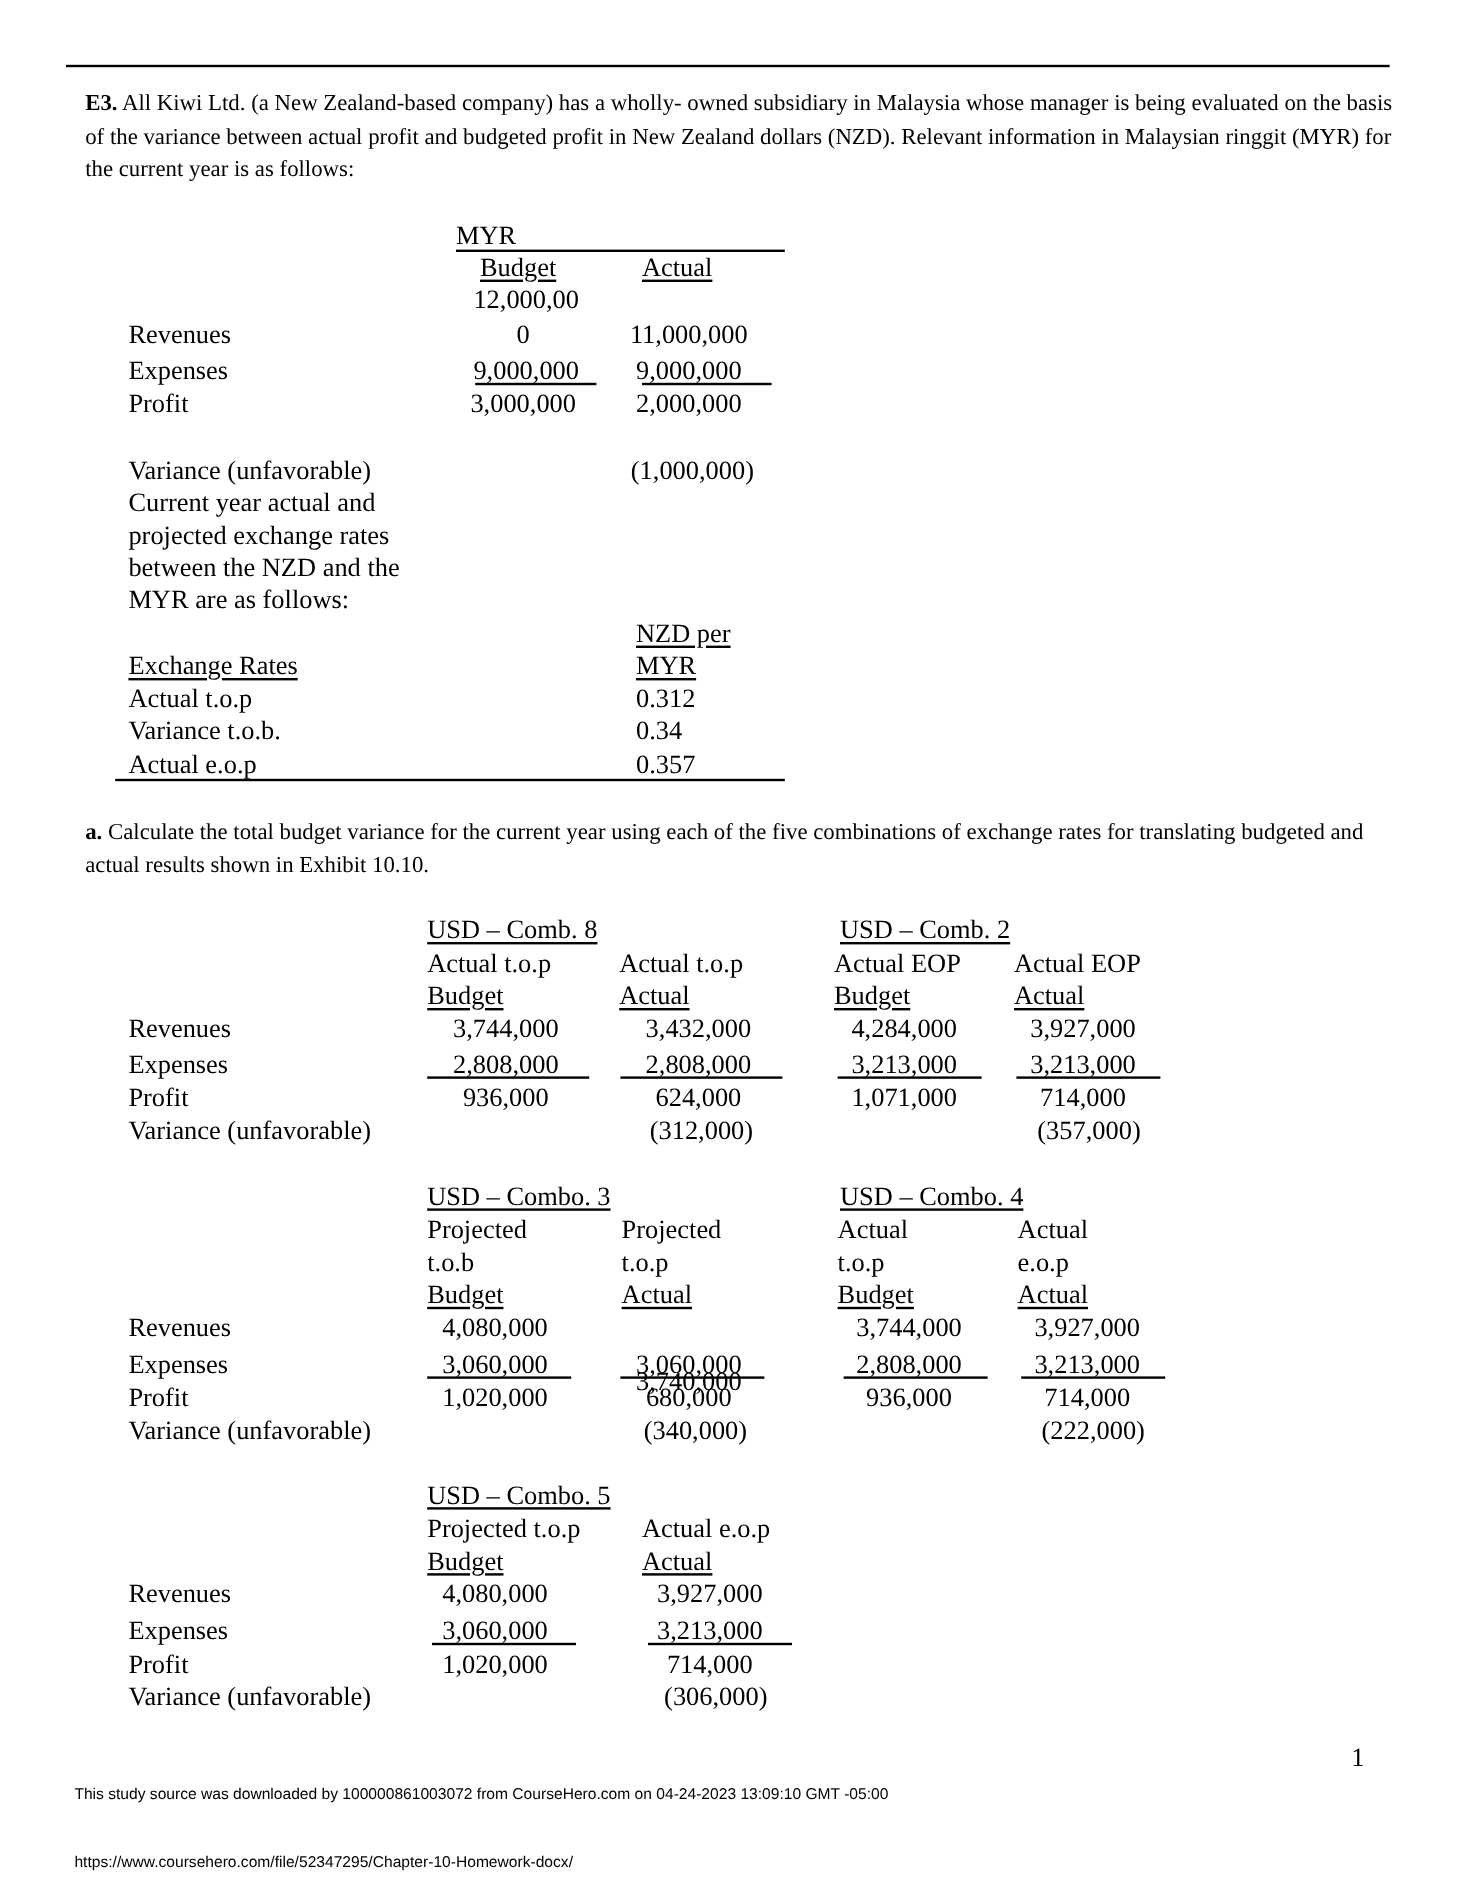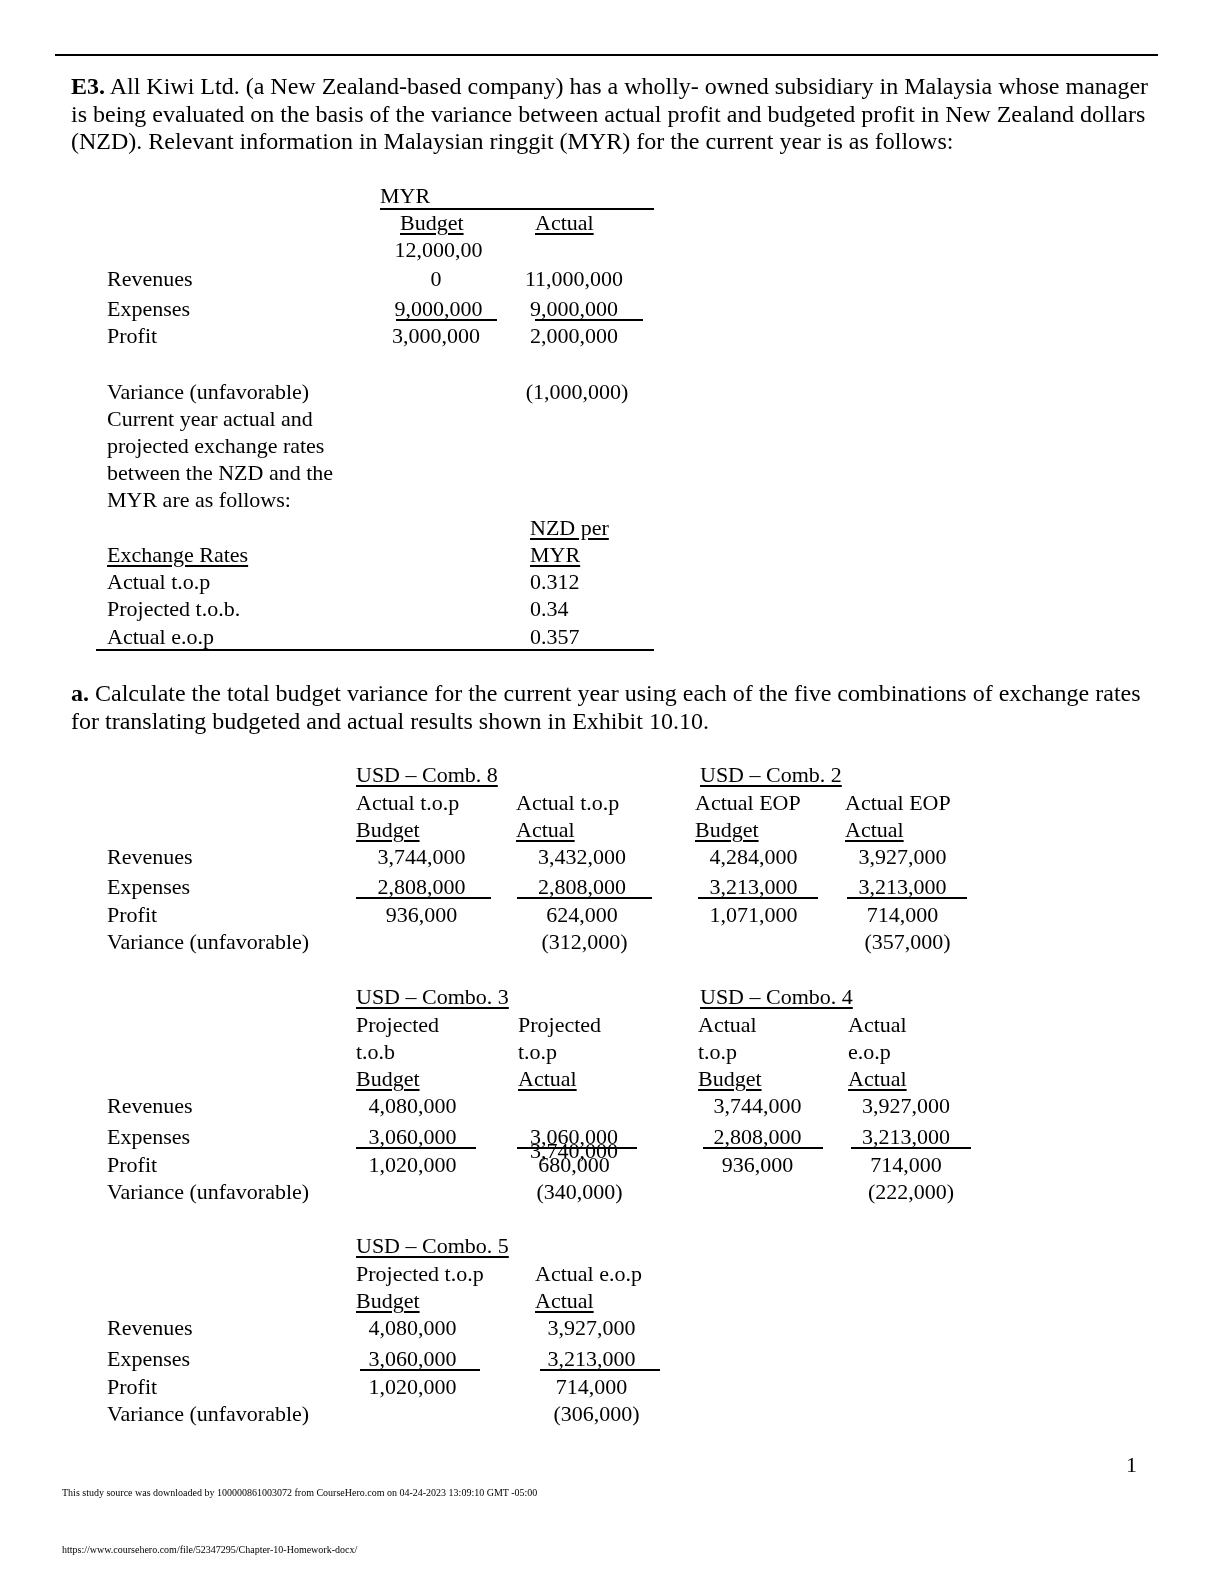--- a/index.html
+++ b/index.html
@@ -1,28 +1,28 @@
 <!DOCTYPE html>
 <html><head>
   <meta charset="utf-8">
   <style>
     html, body { margin: 0; padding: 0; background: #ffffff; }
     body { width: 1224px; height: 1584px; position: relative; overflow: hidden;
            font-family: "Liberation Serif", "DejaVu Serif", serif; color: #000; }
     .page { position: absolute; left: 0; top: 0; width: 1224px; height: 1584px; }
     .top-rule { position: absolute; left: 55px; top: 54px; width: 1103px; height: 2px; background: #000; }
-    .para { position: absolute; left: 71px; font-size: 24px; line-height: 27.5px; width: 1090px; }
+    .para { position: absolute; left: 71px; font-size: 19px; line-height: 27.5px; width: 1090px; }
     .para b { font-weight: bold; }
     .t { position: absolute; font-size: 22px; line-height: 26px; white-space: nowrap; }
     .r { text-align: center; }
     .c { text-align: left; }
     .u { text-decoration: underline; text-underline-offset: 3px; }
     .hrule { position: absolute; height: 2px; background: #000; }
     .ul { position: absolute; height: 1.5px; background: #000; }
-    .footer { position: absolute; font-family: Liberation Serif, serif; font-size: 10px; white-space: nowrap; }
+    .footer { position: absolute; font-family: Liberation Sans, sans-serif; font-size: 13px; white-space: nowrap; }
     .pagenum { position: absolute; left: 1126px; top: 1452px; font-size: 22px; }
   </style>
 </head>
 <body>
 
 <div class="page">
   <div class="top-rule"></div>
 
   <div class="para" style="top:73px;">
     <b>E3.</b>
@@ -57,21 +57,21 @@
     <div class="t" style="left:107px; top:433px;">projected exchange rates</div>
     <div class="t" style="left:107px; top:460px;">between the NZD and the</div>
     <div class="t" style="left:107px; top:487px;">MYR are as follows:</div>
 
     <div class="t c" style="left:530px; top:515px; width:100px;"><span class="u">NZD per</span></div>
     <div class="t" style="left:107px; top:542px;"><span class="u">Exchange Rates</span></div>
     <div class="t c" style="left:530px; top:542px; width:100px;"><span class="u">MYR</span></div>
 
     <div class="t" style="left:107px; top:569px;">Actual t.o.p</div>
     <div class="t c" style="left:530px; top:569px; width:100px;">0.312</div>
-    <div class="t" style="left:107px; top:596px;">Projected t.o.b.</div>
+    <div class="t" style="left:107px; top:596px;">Variance t.o.b.</div>
     <div class="t c" style="left:530px; top:596px; width:100px;">0.34</div>
     <div class="t" style="left:107px; top:624px;">Actual e.o.p</div>
     <div class="t c" style="left:530px; top:624px; width:100px;">0.357</div>
     <div class="hrule" style="left:96px; top:649px; width:558px;"></div>
   </div>
 
   <div class="para" style="top:680px;">
     <b>a.</b>
     <span>Calculate the total budget variance for the current year using each of the five combinations of exchange rates for translating budgeted and actual results shown in Exhibit 10.10.</span>
   </div>

